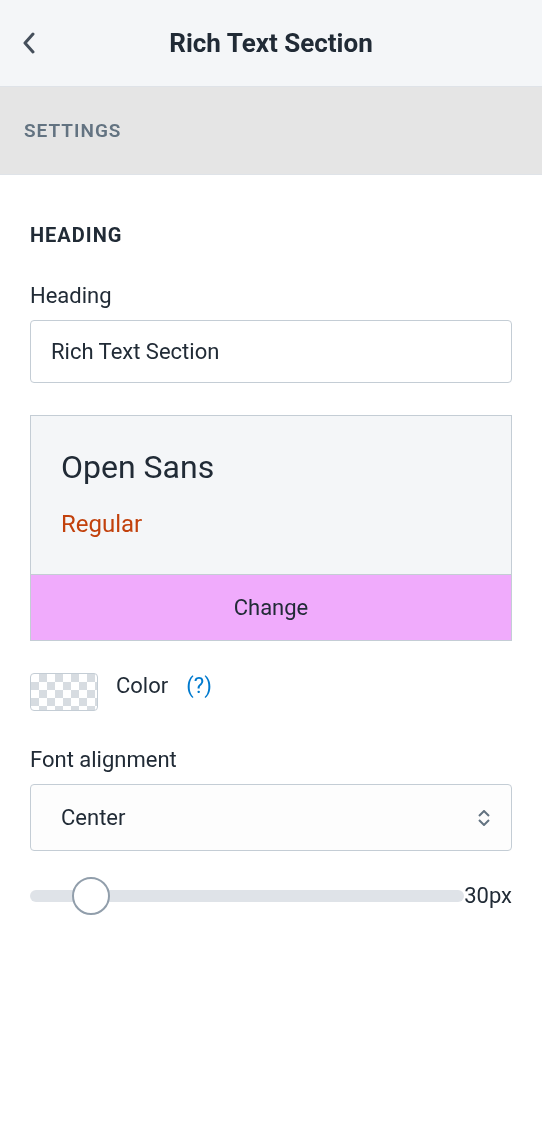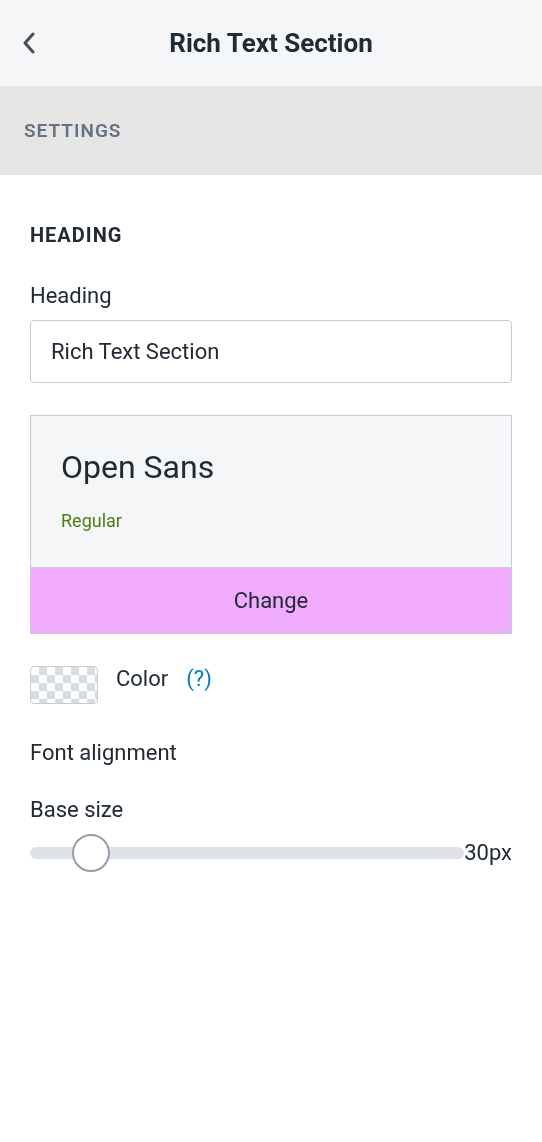--- a/index.html
+++ b/index.html
@@ -87,22 +87,22 @@
       background: #f4f6f8;
       padding: 32px 30px 36px 30px;
     }
     .font-name {
       font-size: 32px;
       font-weight: 400;
       color: #212b36;
       margin-bottom: 24px;
     }
     .font-weight {
-      font-size: 18px;
-      color: #4d7c0f;
+      font-size: 24px;
+      color: #c2410c;
     }
     .font-change-btn {
       width: 100%;
       background: #f0abfc;
       border: none;
       border-top: 1px solid #c4cdd5;
       padding: 20px;
       font-size: 22px;
       color: #212b36;
       font-family: inherit;
@@ -236,24 +236,36 @@
   </div>
 
   <div class="color-row">
     <div class="color-swatch"></div>
     <span class="color-label">Color</span>
     <span class="color-help">(?)</span>
   </div>
 
   <div class="field-group">
     <label class="field-label">Font alignment</label>
-  </div>
-
-  <div class="field-group">
-    <label class="field-label">Base size</label>
+    <div class="select-wrapper">
+      <select class="select-input">
+        <option>Center</option>
+      </select>
+      <div class="select-chevron">
+        <svg width="12" height="7" viewBox="0 0 12 7">
+            <path d="M 1 6 L 6 1 L 11 6" stroke="#637381" stroke-width="2" fill="none"></path>
+          </svg>
+        <svg width="12" height="7" viewBox="0 0 12 7">
+            <path d="M 1 1 L 6 6 L 11 1" stroke="#637381" stroke-width="2" fill="none"></path>
+          </svg>
+      </div>
+    </div>
+  </div>
+
+  <div class="field-group">
     <div class="slider-row">
       <div class="slider">
         <div class="slider-track"></div>
         <div class="slider-thumb"></div>
       </div>
       <div class="slider-value">30px</div>
     </div>
   </div>
 
 </div>

